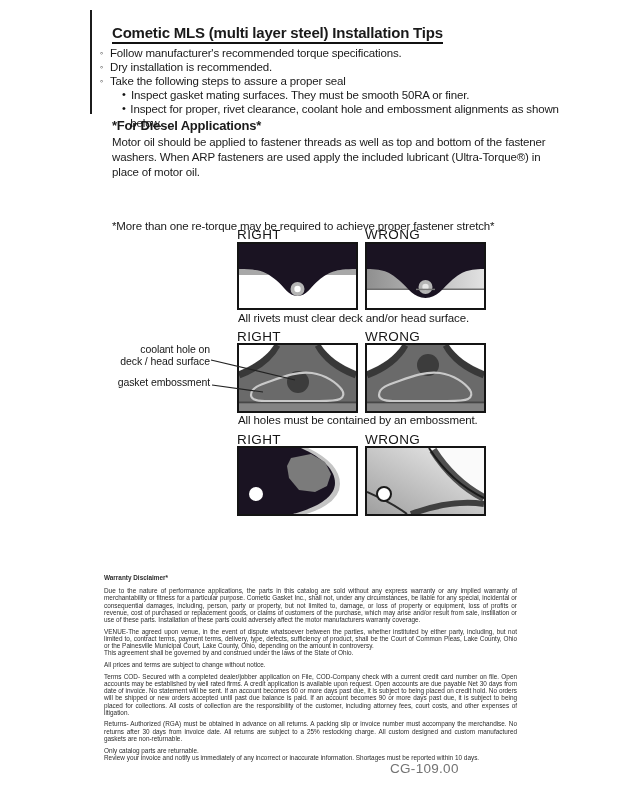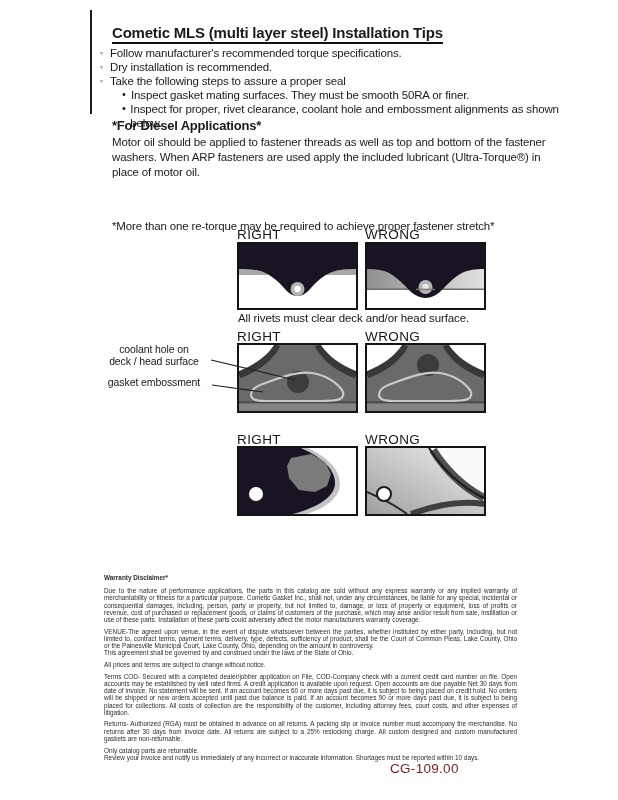--- a/index.html
+++ b/index.html
@@ -13,27 +13,27 @@
   .b-mark{width:10px;font-size:9px;line-height:14px;color:#222;}
   .sb-row{display:flex;margin-left:22px;}
   .sb-mark{width:9px;font-size:11px;line-height:13px;color:#111;}
   .h2{position:absolute;left:112px;top:118px;font-size:13px;font-weight:bold;letter-spacing:-0.2px;}
   .para{position:absolute;left:112px;width:434px;font-size:11.5px;line-height:15px;letter-spacing:-0.15px;}
   .p1{top:135px;} .p2{top:169px;} .p3{top:219px;}
   .dlabel{position:absolute;width:121px;text-align:left;font-size:13.5px;font-weight:500;letter-spacing:0.4px;color:#161616;}
   .dbox{position:absolute;width:117px;border:2px solid #141414;background:#fff;}
   .dbox svg{display:block;}
   .caption{position:absolute;left:238px;font-size:11.5px;letter-spacing:-0.1px;color:#161616;line-height:13.5px;width:300px;}
-  .callout{position:absolute;left:98px;width:112px;text-align:center;font-size:10.5px;line-height:11.5px;letter-spacing:-0.1px;color:#161616;}
+  .callout{position:absolute;left:98px;width:112px;text-align:right;font-size:10.5px;line-height:11.5px;letter-spacing:-0.1px;color:#161616;}
   .leader{position:absolute;left:95px;top:342px;pointer-events:none;}
   .legal{position:absolute;left:104px;top:574px;width:413px;font-size:6.4px;line-height:7.2px;color:#2c2c2c;letter-spacing:0;}
   .legal .lh{font-weight:bold;margin:0 0 6px 0;}
   .legal p{margin:0 0 4.5px 0;text-align:justify;}
   .legal p.tight{margin:0;}
-  .doc-code{position:absolute;left:390px;top:761px;font-size:13.5px;letter-spacing:0.3px;color:#7f1d1d;}
+  .doc-code{position:absolute;left:390px;top:761px;font-size:13.5px;letter-spacing:0.3px;color:#737373;}
 </style>
 </head>
 <body>
 
 <div class="page">
 
   <div class="edge-mark"></div>
 
   <div class="title"><span>Cometic MLS (multi layer steel) Installation Tips</span></div>
 
@@ -128,20 +128,21 @@
       <circle cx="61" cy="20" r="11" fill="#3c3c3c"></circle>
       <path d="M12,50 C12,43 20,40 32,36 C46,31 60,26 73,28 C87,30 98,38 103,45 C105,48 105,52 101,54 C97,56 90,56 80,56 L26,56 C18,56 12,55 12,50 Z" stroke="#c9c9c9" stroke-width="2.2" fill="none"></path>
     </svg>
   </div>
 
   <svg class="leader" width="210" height="60" viewBox="0 0 210 60">
     <line x1="116" y1="18" x2="200" y2="38" stroke="#222" stroke-width="1.2"></line>
     <line x1="117" y1="43" x2="168" y2="50" stroke="#222" stroke-width="1.2"></line>
   </svg>
 
+  <div class="caption" style="top:414px;">All holes must be contained by an embossment.</div>
 
   <div class="dlabel" style="left:237px;top:432px;">RIGHT</div>
   <div class="dlabel" style="left:365px;top:432px;">WRONG</div>
   <div class="dbox" style="left:237px;top:446px;">
     <svg width="117" height="66" viewBox="0 0 117 66">
       <rect x="0" y="0" width="117" height="66" fill="#ffffff"></rect>
       <path d="M62,0 C85,10 98,22 98,36 C98,51 78,61 56,66" stroke="#c4c4c4" stroke-width="6" fill="none"></path>
       <path d="M0,0 L62,0 C84,10 96,22 96,35 C96,50 76,60 54,66 L0,66 Z" fill="#1a1322"></path>
       <polygon points="52,10 72,6 86,14 92,26 88,38 76,44 60,42 50,30 48,18" fill="#7b7b7b"></polygon>
       <circle cx="17" cy="46" r="7" fill="#ffffff"></circle>

